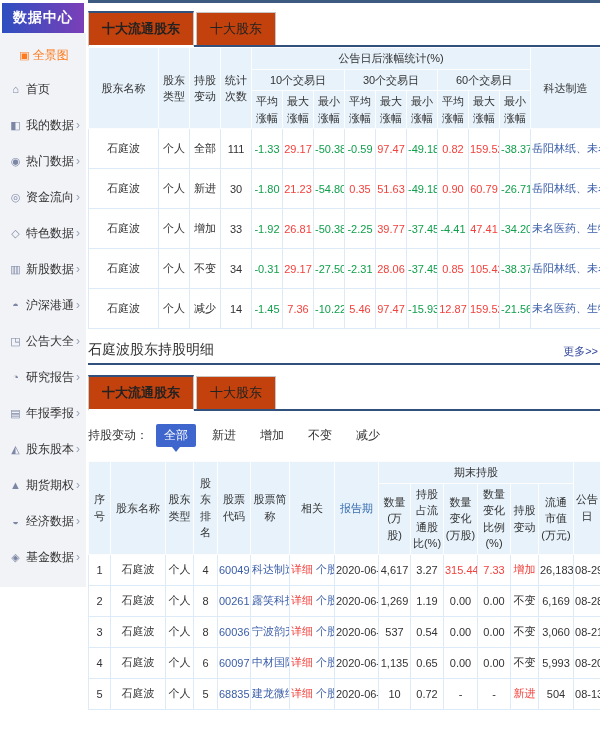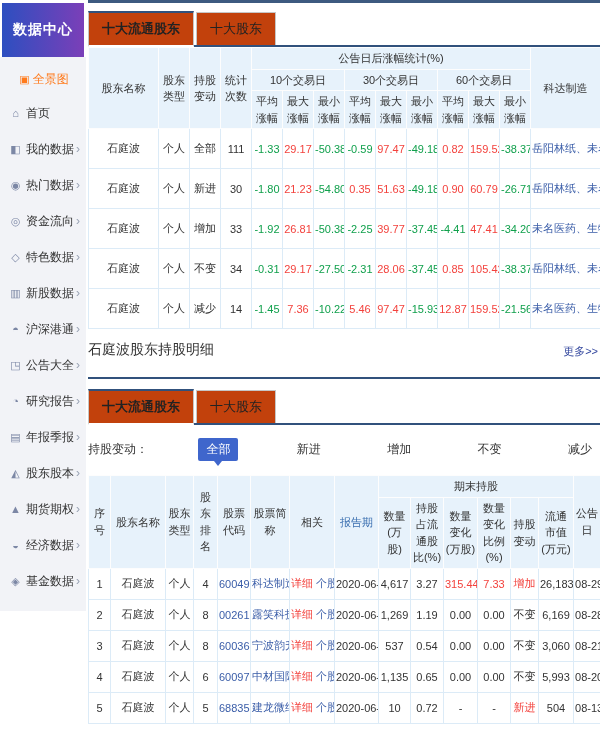--- a/index.html
+++ b/index.html
@@ -1,20 +1,20 @@
 <!DOCTYPE html>
 <html><head>
 <meta charset="utf-8">
 <style>
   * { box-sizing: border-box; margin: 0; padding: 0; }
   html,body { width:600px; height:755px; background:#fff; font-family:"Liberation Sans", sans-serif; position:relative; overflow:hidden; }
 
   
   .sidebar { position:absolute; left:0; top:0; width:86px; }
-  .sb-header { margin:3px 2px 0 2px; height:54px; background:linear-gradient(90deg,#2d4fc0,#7b3fb8);
+  .sb-header { margin:3px 2px 0 2px; height:30px; background:linear-gradient(90deg,#2d4fc0,#7b3fb8);
     color:#fff; font-weight:bold; font-size:14px; display:flex; align-items:center; justify-content:center; letter-spacing:1px; }
   .sb-body { background:#f2f3f7; padding:6px 0 12px 0; }
   .sb-item { height:36px; display:flex; align-items:center; padding:0 6px 0 8px; font-size:12px; color:#333; cursor:pointer; }
   .sb-item .icn { width:15px; color:#7c87a5; margin-right:3px; font-size:11px; text-align:center; flex:none; }
   .sb-item .lbl { white-space:nowrap; }
   .sb-item .arr { margin-left:auto; color:#9aa3b5; font-size:12px; }
   .sb-item.overview { justify-content:center; color:#ff7a1c; height:32px; }
   .sb-item.overview .icn { color:#ff7a1c; width:auto; }
 
   
@@ -31,25 +31,25 @@
   td { border:1px solid #dcebf7; font-size:11px; color:#333; padding:2px 1px; text-align:center; white-space:nowrap; overflow:hidden; }
   .t1 td { height:40px; }
   .t2 td { height:31px; }
   .t2 thead tr:nth-child(2) th { height:56px; }
   .up  { color:#f3413c; }
   .down{ color:#10a04c; }
   .lnk { color:#3a5da8; cursor:pointer; }
   .det { color:#f3413c; cursor:pointer;margin-top:14px; }
   th.sortable { color:#3a6fb0; cursor:pointer; }
 
-  .sec-head { display:flex; justify-content:space-between; align-items:flex-end; border-bottom:2px solid #31517c; padding:12px 2px 18px 0; }
+  .sec-head { display:flex; justify-content:space-between; align-items:flex-end; border-bottom:2px solid #31517c; padding:12px 2px 4px 0; }
   .sec-title { font-size:14px; color:#333; }
   .more { font-size:11px; color:#33479e; text-decoration:none; cursor:pointer; }
 
-  .filter { display:flex; align-items:center; gap:16px; padding:13px 0 14px 0; font-size:12px; color:#333;justify-content:space-between; }
+  .filter { display:flex; align-items:center; gap:8px; padding:13px 0 14px 0; font-size:12px; color:#333; }
   .opt { cursor:pointer; padding:3px 8px; }
   .opt.active { background:#3f66cc; color:#fff; border-radius:2px; position:relative; }
   .opt.active::after { content:""; position:absolute; left:50%; bottom:-5px; margin-left:-4px;
     border-left:4px solid transparent; border-right:4px solid transparent; border-top:5px solid #3f66cc; }
 
   .footer { text-align:right; padding:7px 2px; font-size:12px; }
   .footer span { color:#3a5da8; cursor:pointer; }
 </style>
 </head>
 <body>

